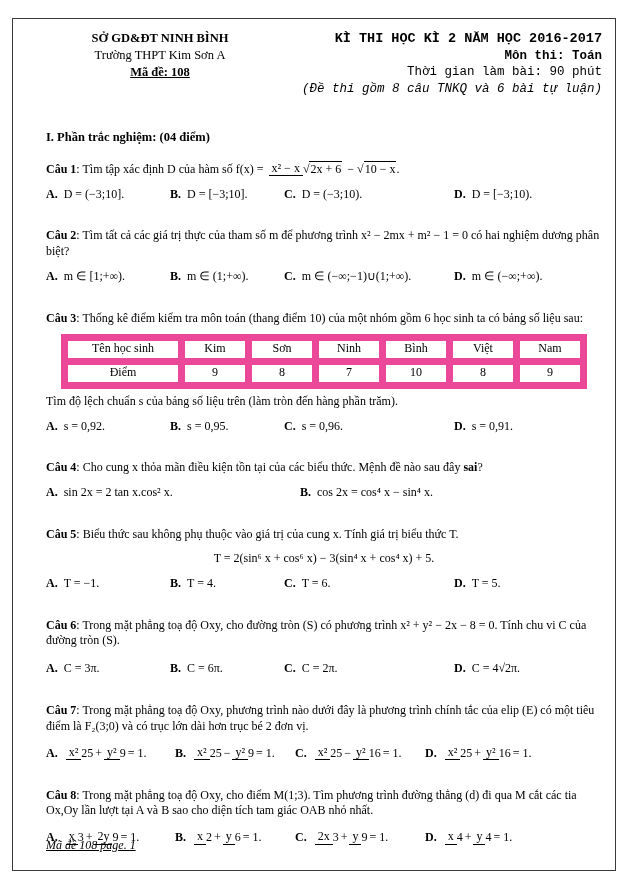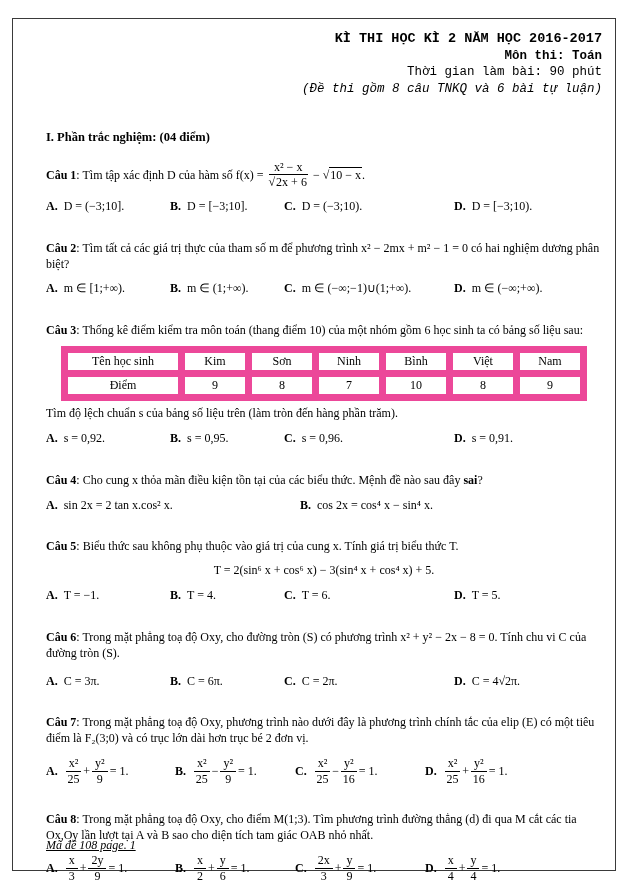--- a/index.html
+++ b/index.html
@@ -26,21 +26,21 @@
   .q{margin-top:26px;}
   .qlabel{font-weight:bold;}
   .qtext{}
   .optrow{display:flex;align-items:flex-start;margin-top:9px;}
   .opt{white-space:nowrap;}
   .c1{width:124px;}.c2{width:114px;}.c3{width:170px;}.c4{flex:1;}
   .fc1{width:129px;}.fc2{width:120px;}.fc3{width:130px;}
   .half{width:254px;}
   .ol{font-weight:bold;margin-right:6px;}
   
-  .frac{display:inline-flex;flex-direction:column;text-align:center;vertical-align:middle;line-height:1.05;margin:0 2px;position:relative;top:-1px;}
+  .frac{display:inline-flex;flex-direction:row;text-align:center;vertical-align:middle;line-height:1.05;margin:0 2px;position:relative;top:-1px;}
   .frac .num{border-bottom:1px solid #000;padding:0 3px 1px;}
   .frac .den{padding-top:1px;}
   .rad{letter-spacing:0;}
   .ovl{border-top:1px solid #000;padding:0 1px;}
   .equation{text-align:center;margin:8px 0 2px;}
   
   table.score{border-collapse:collapse;margin:7px auto 5px auto;}
   table.score td{border:7px solid #ec4899;text-align:center;padding:0 4px;height:17px;font-size:12px;}
   td.namecol{width:102px;}
   td.valcol{width:52px;}
@@ -48,20 +48,25 @@
   .footer{position:absolute;left:46px;top:838px;font-style:italic;text-decoration:underline;font-size:12px;}
 </style>
 </head>
 <body>
 
 <div class="frame"></div>
 
 <div class="content">
 
   <div class="hdr">
+    <div class="hdr-left">
+      <div class="h-b">SỞ GD&amp;ĐT NINH BÌNH</div>
+      <div class="h-n">Trường THPT Kim Sơn A</div>
+      <div class="h-u">Mã đề: 108</div>
+    </div>
     <div class="hdr-right">
       <div class="h-t">KÌ THI HỌC KÌ 2 NĂM HỌC 2016-2017</div>
       <div class="h-b">Môn thi: Toán</div>
       <div class="h-n">Thời gian làm bài: 90 phút</div>
       <div class="h-i">(Đề thi gồm 8 câu TNKQ và 6 bài tự luận)</div>
     </div>
   </div>
 
   <div class="sec-title">I. Phần trắc nghiệm: (04 điểm)</div>
 

